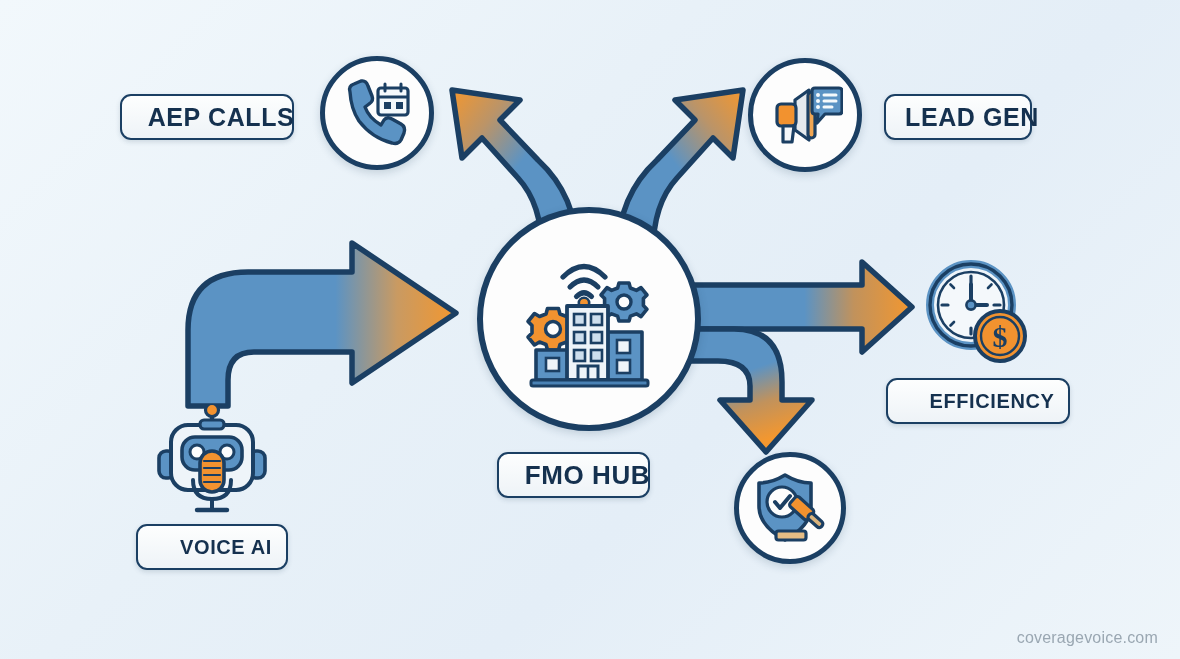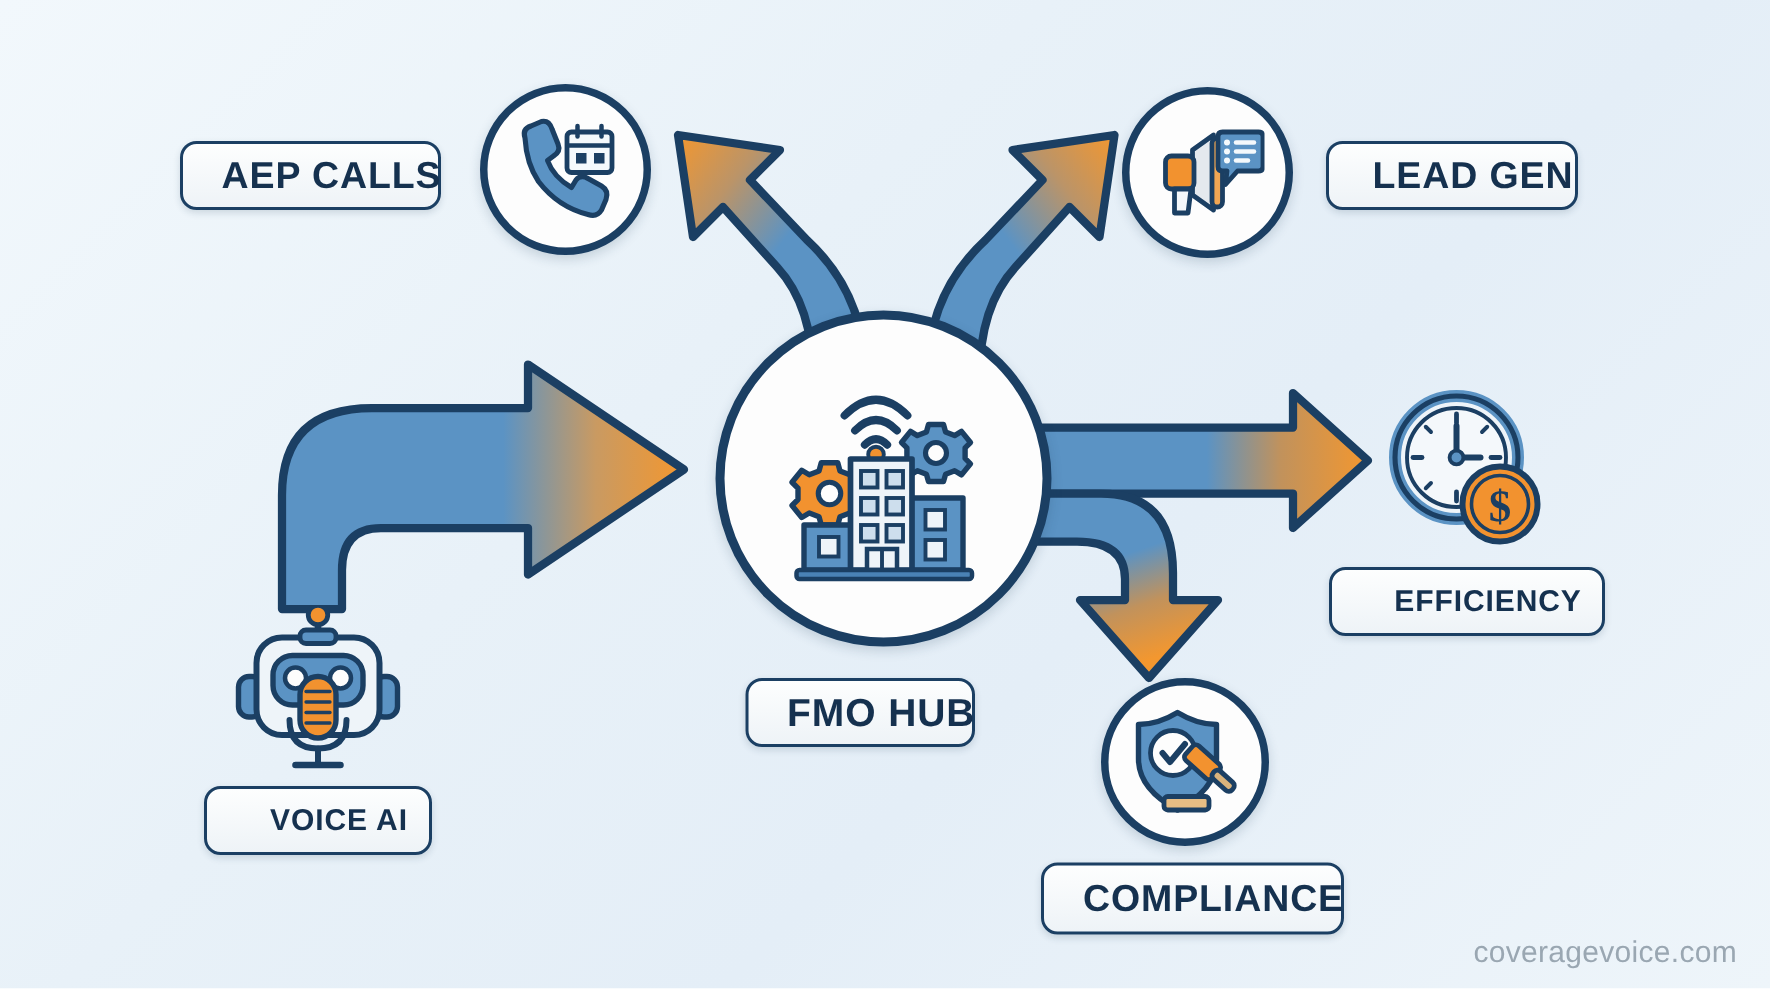--- a/index.html
+++ b/index.html
@@ -38,21 +38,21 @@
     background:#fdfdfd;
     border:5px solid #1b3f63;
     box-sizing:border-box;
     display:flex;align-items:center;justify-content:center;
     box-shadow:0 3px 8px rgba(30,60,90,0.18);
   }
   .bare{position:absolute;display:flex;align-items:center;justify-content:center;}
 
   .wm{
     position:absolute;right:22px;bottom:12px;
-    color:#9aa7b2;font-size:20px;letter-spacing:0.2px;
+    color:#9aa7b2;font-size:16px;letter-spacing:0.2px;
     font-family:"Liberation Sans", sans-serif;
   }
 </style>
 </head>
 <body>
 
 <div id="stage">
 
   <svg class="layer" viewBox="0 0 1180 659">
     <defs>
@@ -273,21 +273,21 @@
         <line x1="57" y1="27" x2="65" y2="27"></line>
       </g>
       <g fill="#f4f9fc">
           <circle cx="51" cy="15" r="2"></circle>
           <circle cx="51" cy="21" r="2"></circle>
           <circle cx="51" cy="27" r="2"></circle>
         </g>
     </svg>
   </div>
 
-  <div class="pill" style="left:884px;top:94px;width:168px;height:46px;font-size:25px;">
+  <div class="pill" style="left:884px;top:94px;width:148px;height:46px;font-size:25px;">
     <span>LEAD GEN</span>
   </div>
 
   <div class="bare" style="left:920px;top:256px;width:110px;height:110px;">
     <svg width="108" height="108" viewBox="0 0 108 108">
       <circle cx="50" cy="48" r="41" fill="#eef4f9" stroke="#1b3f63" stroke-width="4"></circle>
       <circle cx="50" cy="48" r="41" fill="none" stroke="#5b93c4" stroke-width="8"></circle>
       <circle cx="50" cy="48" r="41" fill="none" stroke="#1b3f63" stroke-width="3.4"></circle>
       <circle cx="50" cy="48" r="33" fill="#f4f8fb" stroke="#1b3f63" stroke-width="2.6"></circle>
       <g stroke="#1b3f63" stroke-width="3.2" stroke-linecap="round">
@@ -322,19 +322,16 @@
       <path d="M 23 32 L 28 38 L 38 26" fill="none" stroke="#1b3f63" stroke-width="4" stroke-linecap="round" stroke-linejoin="round"></path>
 
       <g transform="rotate(42 48 40)">
         <rect x="36" y="31" width="24" height="13" rx="3" fill="#f2922f" stroke="#1b3f63" stroke-width="3.2"></rect>
         <rect x="58" y="34" width="17" height="7" rx="3" fill="#d9b37c" stroke="#1b3f63" stroke-width="3.2"></rect>
       </g>
       <rect x="24" y="61" width="30" height="9" rx="2.5" fill="#e6bd84" stroke="#1b3f63" stroke-width="3.2"></rect>
     </svg>
   </div>
 
-  <div class="pill" style="left:694px;top:575px;width:202px;height:48px;font-size:25px;">
-    <span>COMPLIANCE</span>
-  </div>
 
   <div class="wm">coveragevoice.com</div>
 
 </div>
 
 </body></html>

